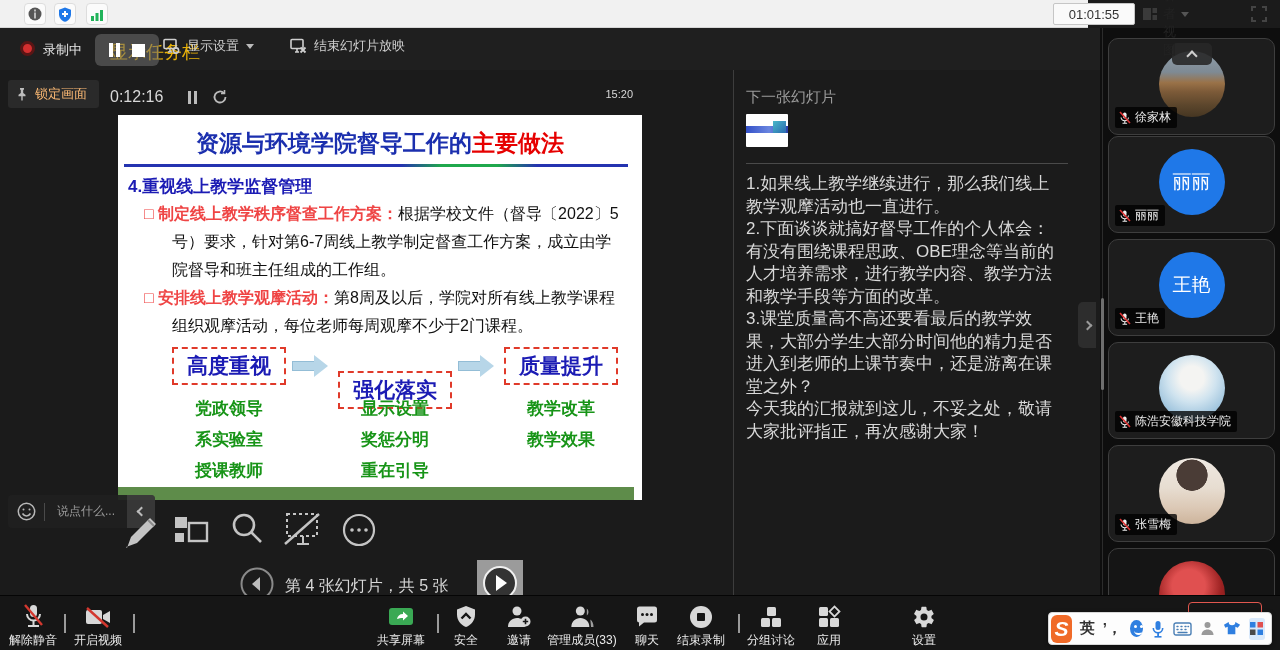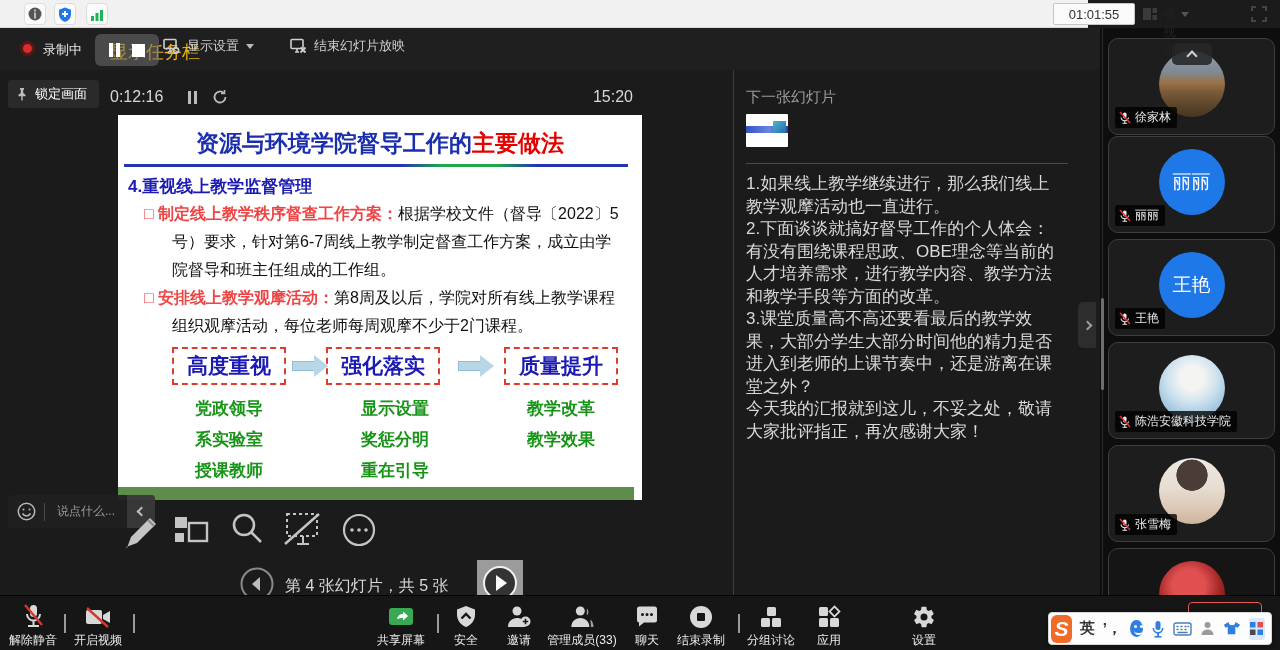--- a/index.html
+++ b/index.html
@@ -21,41 +21,41 @@
   .reclabel { position:absolute; left:43px; top:13px; color:#e8e8e8; font-size:13px; }
   .taskbar-hint { position:absolute; left:62px; top:12px; color:#eab308; font-size:18px; z-index:0;margin-left:48px; }
   .rec-overlay { position:absolute; left:95px; top:6px; width:64px; height:32px; background:rgba(110,110,110,.55); border-radius:6px; display:flex; align-items:center; justify-content:center; gap:12px; z-index:2; }
   .pausebars { display:flex; gap:3px; }
   .pausebars i { display:block; width:4px; height:14px; background:#fff; }
   .stopsq { width:13px; height:13px; background:#fff; }
   .showbar-item { position:absolute; top:9px; display:flex; align-items:center; gap:7px; color:#cfcfcf; font-size:13px; }
 
   
   .main { position:absolute; left:0; top:70px; width:733px; height:525px; background:#1b1b1b; }
-  .lockbtn { position:absolute; left:8px; top:10px; height:28px; padding:0 12px 0 8px; background:#2a2a2a; border-radius:3px; display:flex; align-items:center; gap:7px; color:#ffffff; font-size:13px; }
+  .lockbtn { position:absolute; left:8px; top:10px; height:28px; padding:0 12px 0 8px; background:#2a2a2a; border-radius:3px; display:flex; align-items:center; gap:7px; color:#fdba74; font-size:13px; }
   .elapsed { position:absolute; left:110px; top:18px; color:#d8d8d8; font-size:16px; }
   .pp-pause { position:absolute; left:188px; top:21px; display:flex; gap:3px; }
   .pp-pause i { width:3px; height:13px; background:#bbb; }
   .pp-restart { position:absolute; left:212px; top:19px; }
-  .clock { position:absolute; left:585px; top:18px; width:48px; text-align:right; color:#d8d8d8; font-size:16px; }
+  .clock { position:absolute; left:585px; top:18px; width:48px; text-align:right; color:#d8d8d8; font-size:11px; }
 
   
   .slide { position:absolute; left:118px; top:45px; width:524px; height:385px; background:#fff; color:#111; }
   .slide-title { position:absolute; left:0; top:13px; width:100%; text-align:center; font-size:23px; font-weight:bold; letter-spacing:0; }
   .slide-title .t-blue { color:#1b2fae; }
   .slide-title .t-red { color:#e60000; }
   .slide-rule { position:absolute; left:6px; top:49px; width:504px; height:3px;
     background:linear-gradient(90deg,#2433b0 0%,#2433b0 55%,#1fa84c 63%,#1fa84c 74%,#2433b0 82%,#2433b0 100%); }
   .slide-heading { position:absolute; left:10px; top:60px; font-size:17px; font-weight:bold; color:#1b1bb4; }
   .slide-body { position:absolute; left:10px; top:85px; width:498px; font-size:16px; line-height:28px; }
   .bullet { padding-left:44px; text-indent:-28px; }
   .bullet .b-label { color:#ef4444; font-weight:bold; }
   .flow { position:absolute; left:0; top:232px; width:516px; }
   .fbox { position:absolute; top:0; height:38px; width:114px; border:2px dashed #e03a2a; color:#1b1bb4; font-size:21px; font-weight:bold; display:flex; align-items:center; justify-content:center; }
-  .fb0 { left:54px; } .fb1 { left:208px; } .fb2 { left:386px; }
+  .fb0 { left:54px; } .fb1 { left:220px;margin-top:24px; } .fb2 { left:386px; }
   .farrow { position:absolute; top:8px; width:0; height:0; }
   .farrow .bar { position:absolute; left:0; top:6px; width:22px; height:10px; background:#b7d6e8; border:1px solid #93bdd6; border-right:none; }
   .farrow .tip { position:absolute; left:22px; top:0; width:0; height:0; border-top:11px solid transparent; border-bottom:11px solid transparent; border-left:14px solid #b7d6e8; }
   .fa0 { left:174px; } .fa1 { left:340px; }
   .fcol { position:absolute; width:150px; text-align:center; color:#179417; font-size:17px; font-weight:bold; line-height:31px; }
   .fc0 { left:36px; } .fc1 { left:202px; } .fc2 { left:368px; }
   .fcols { top:278px; }
   .slide-footbar { position:absolute; left:0; top:372px; width:516px; height:13px; background:#5e8c4a; }
 
   

